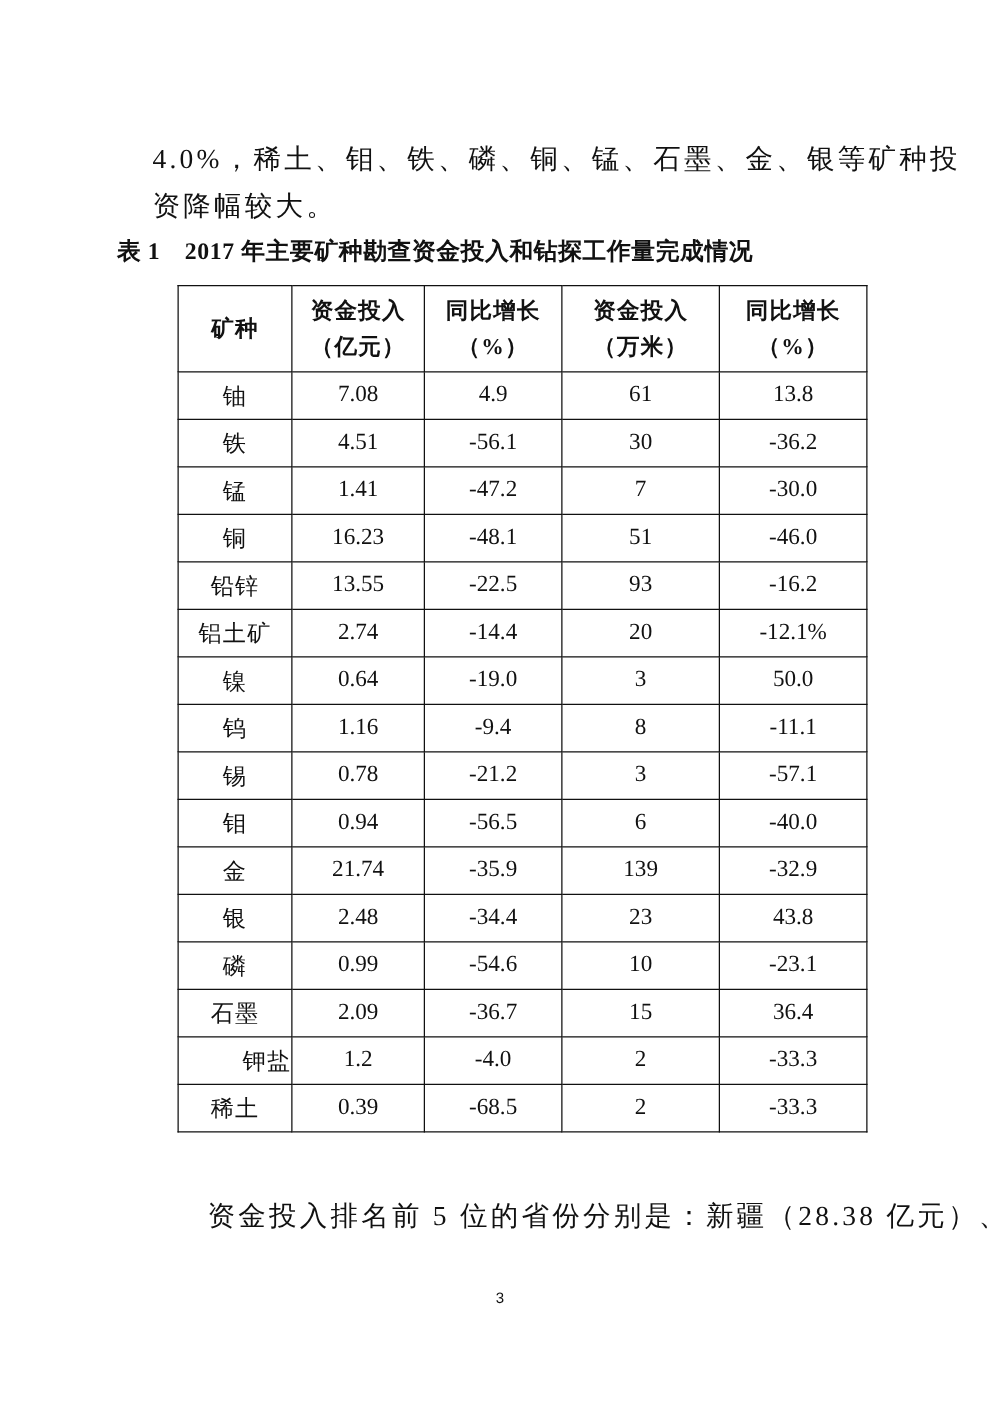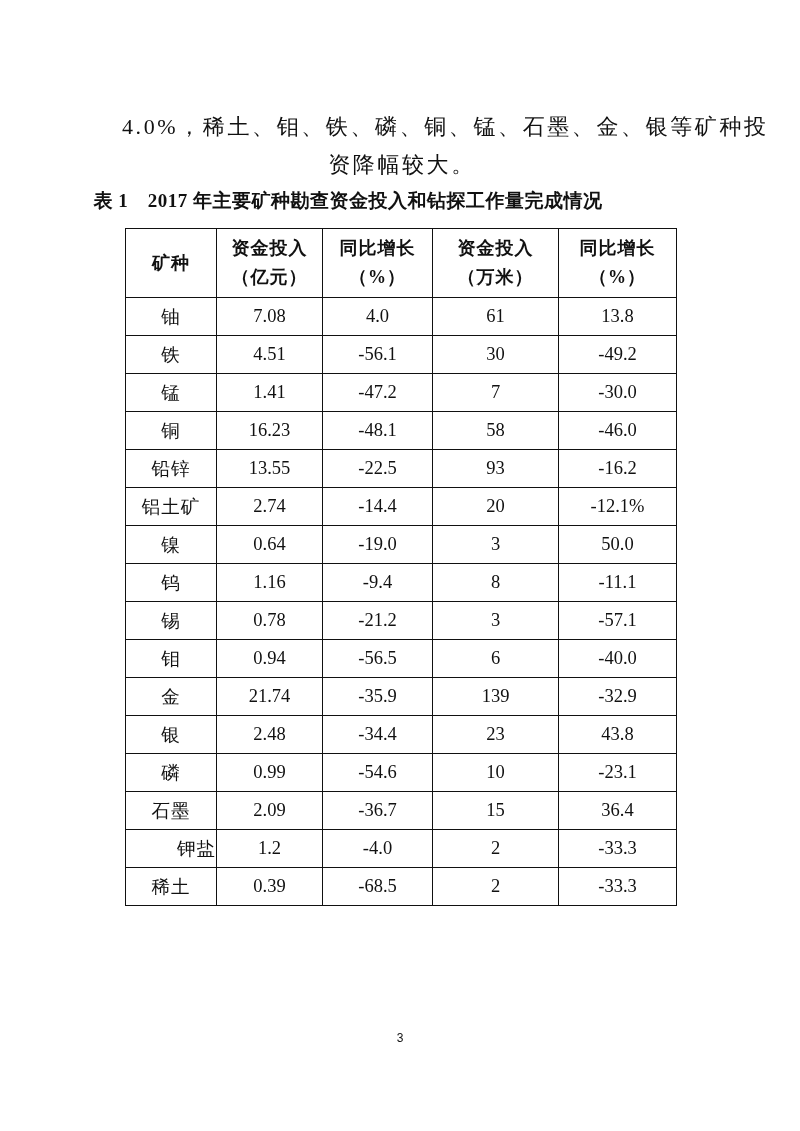--- a/index.html
+++ b/index.html
@@ -1,20 +1,20 @@
 <!DOCTYPE html>
 <html><head>
 <meta charset="utf-8">
 <style>
   html, body { margin:0; padding:0; background:#ffffff; }
   body { width:800px; height:1131px; position:relative; overflow:hidden;
          font-family: "Liberation Serif", "DejaVu Serif", serif; color:#111; }
-  .para { position:absolute; left:122px; width:560px; font-size:22px; letter-spacing:2.6px; line-height:38px; white-space:nowrap;text-align:center; }
+  .para { position:absolute; left:122px; width:560px; font-size:22px; letter-spacing:2.6px; line-height:38px; white-space:nowrap; }
   .caption { position:absolute; left:0; width:696px; top:188px; text-align:center; font-size:19px; font-weight:bold; letter-spacing:0.5px; }
-  table { position:absolute; left:125px; top:228px; width:551px; border-collapse:collapse; table-layout:fixed; }
+  table { position:absolute; left:142px; top:228px; width:551px; border-collapse:collapse; table-layout:fixed; }
   td, th { border:1.6px solid #111; text-align:center; padding:0; font-size:18.5px; }
   th { height:68px; font-weight:bold; line-height:29px; font-size:18px; letter-spacing:1px; }
   td { height:37px; }
   .pagenum { position:absolute; left:0; width:800px; top:1031px; text-align:center; font-family:"Liberation Sans", sans-serif; font-size:12px; }
 </style>
 </head>
 <body>
 
 <div class="para" style="top:108px;">
   <div>4.0%，稀土、钼、铁、磷、铜、锰、石墨、金、银等矿种投</div>
@@ -51,43 +51,43 @@
         <th>
           <div>同比增长</div>
           <div>（%）</div>
         </th>
       </tr>
   </thead>
   <tbody id="tbody">
       <tr>
         <td style="letter-spacing: 1px;">铀</td>
         <td>7.08</td>
-        <td>4.0</td>
+        <td>4.9</td>
         <td>61</td>
         <td>13.8</td>
       </tr>
       <tr>
         <td style="letter-spacing: 1px;">铁</td>
         <td>4.51</td>
         <td>-56.1</td>
         <td>30</td>
-        <td>-49.2</td>
+        <td>-36.2</td>
       </tr>
       <tr>
         <td style="letter-spacing: 1px;">锰</td>
         <td>1.41</td>
         <td>-47.2</td>
         <td>7</td>
         <td>-30.0</td>
       </tr>
       <tr>
         <td style="letter-spacing: 1px;">铜</td>
         <td>16.23</td>
         <td>-48.1</td>
-        <td>58</td>
+        <td>51</td>
         <td>-46.0</td>
       </tr>
       <tr>
         <td style="letter-spacing: 1px;">铅锌</td>
         <td>13.55</td>
         <td>-22.5</td>
         <td>93</td>
         <td>-16.2</td>
       </tr>
       <tr>
@@ -164,15 +164,16 @@
         <td style="letter-spacing: 1px;">稀土</td>
         <td>0.39</td>
         <td>-68.5</td>
         <td>2</td>
         <td>-33.3</td>
       </tr>
     </tbody>
 </table>
 
 <div class="para" style="top:954px;">
+  <div style="padding-left:44px;">资金投入排名前 5 位的省份分别是：新疆（28.38 亿元）、</div>
 </div>
 
 <div class="pagenum">3</div>
 
 </body></html>

